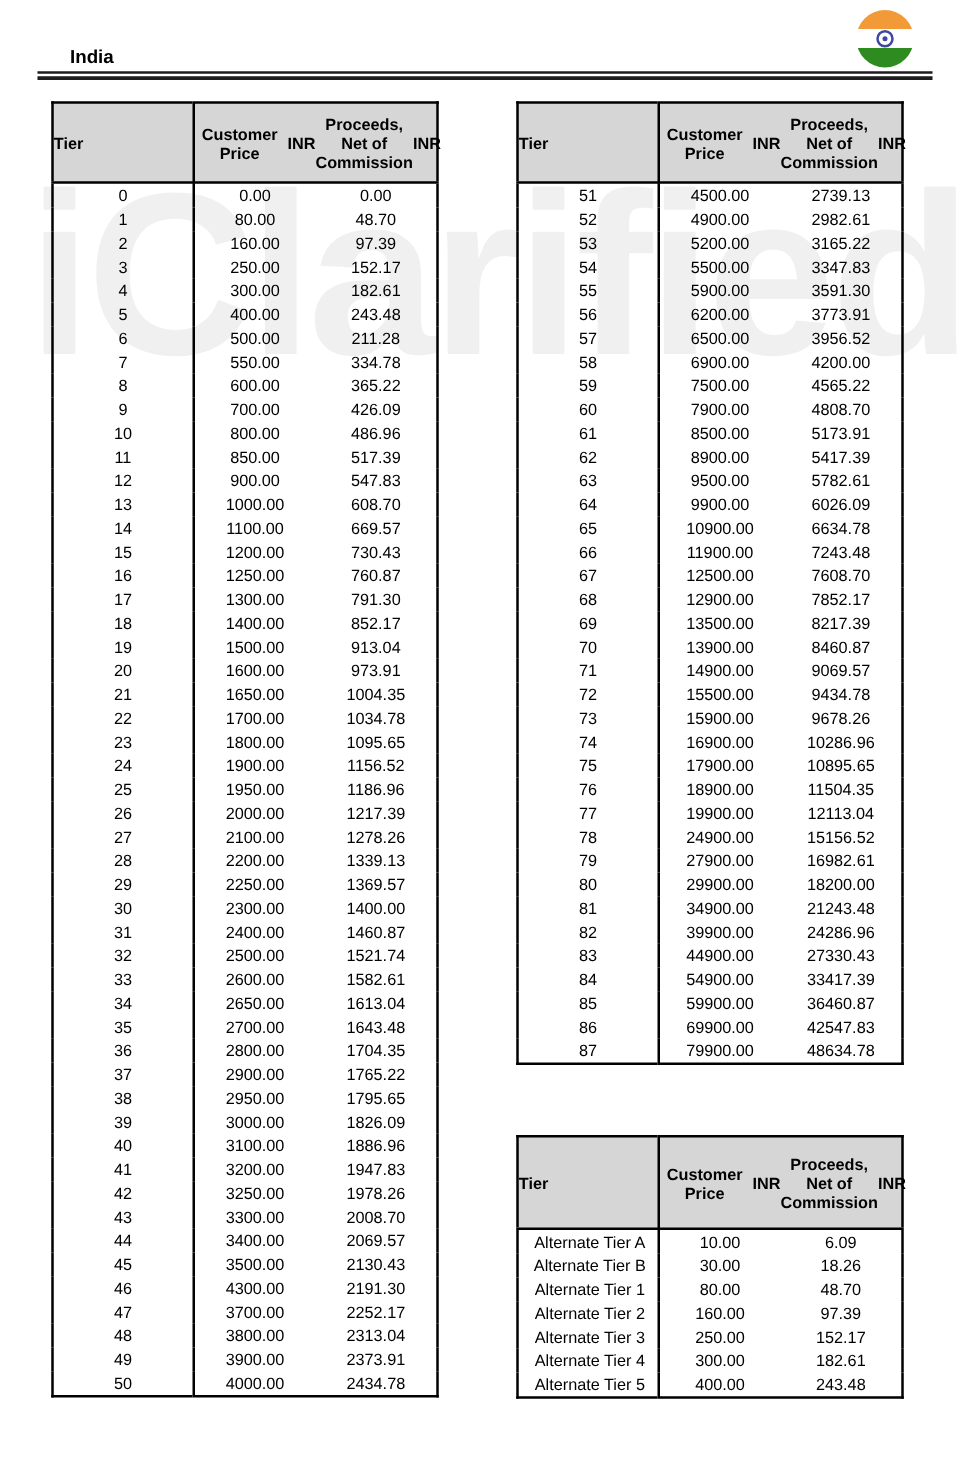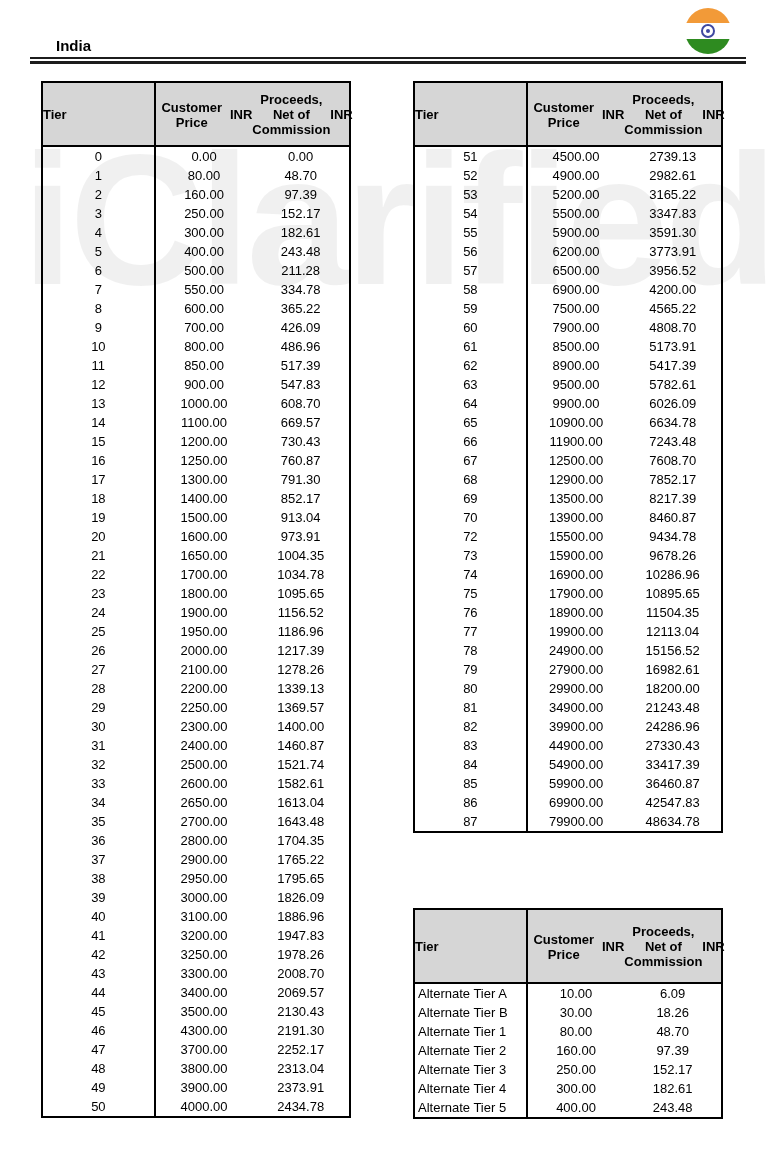--- a/index.html
+++ b/index.html
@@ -48,21 +48,21 @@
   .th-inner { display:flex; flex-direction:row; justify-content:space-between;
     align-items:center; height:62px; padding:2px 0 1px 0; }
   .th-inner.tier-only { }
   .alt .th-inner { height:72px; }
   .th-title { font-size:13px; font-weight:bold; line-height:15px; text-align:center; }
   .t-cp { max-width:72px; }
   .t-pr { max-width:96px; }
   .th-unit { font-size:13px; font-weight:bold; line-height:15px; }
 
   tbody td { height:19px; line-height:19px; text-align:center; white-space:nowrap; overflow:hidden; }
-  .alt tbody td.col-tier { text-align:left; padding-left:3px; }
+  .alt tbody td.col-tier { text-align:center; padding-left:3px; }
 </style>
 </head>
 <body>
 
 <div class="page">
 
   <div class="watermark">iClarified</div>
 
   <div class="page-title">India</div>
   <div class="title-rule"></div>
@@ -479,20 +479,25 @@
           <td class="col-tier b-tier">69</td>
           <td>13500.00</td>
           <td>8217.39</td>
         </tr>
         <tr>
           <td class="col-tier b-tier">70</td>
           <td>13900.00</td>
           <td>8460.87</td>
         </tr>
         <tr>
+          <td class="col-tier b-tier">71</td>
+          <td>14900.00</td>
+          <td>9069.57</td>
+        </tr>
+        <tr>
           <td class="col-tier b-tier">72</td>
           <td>15500.00</td>
           <td>9434.78</td>
         </tr>
         <tr>
           <td class="col-tier b-tier">73</td>
           <td>15900.00</td>
           <td>9678.26</td>
         </tr>
         <tr>

